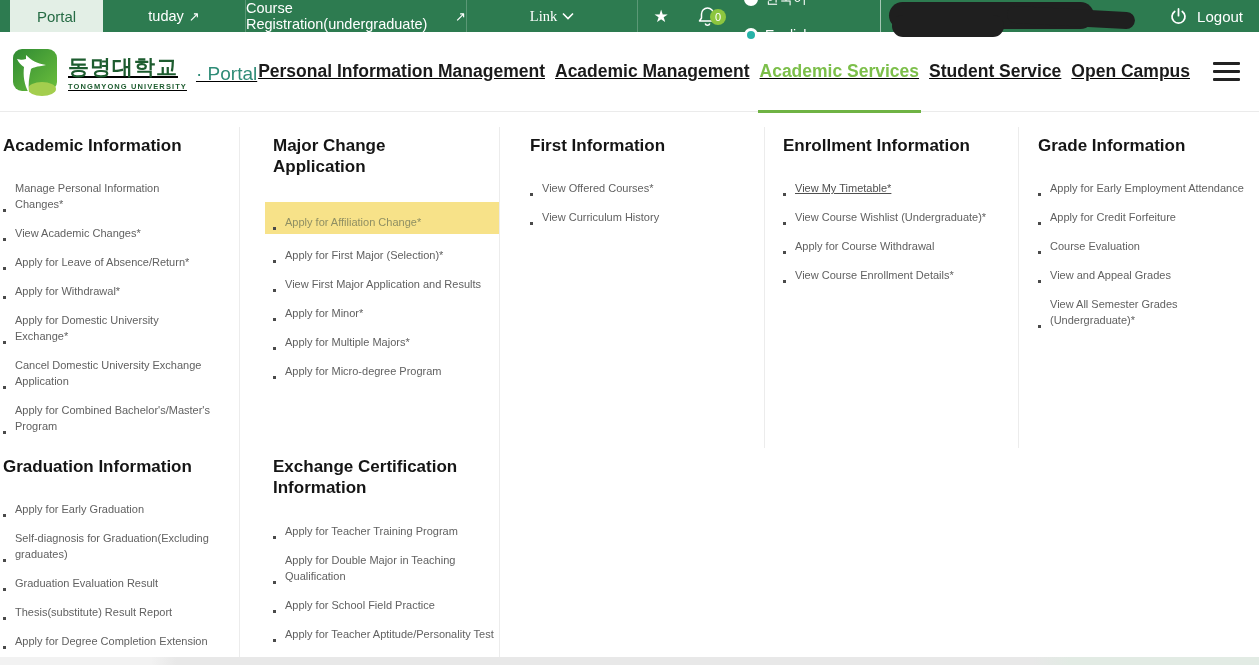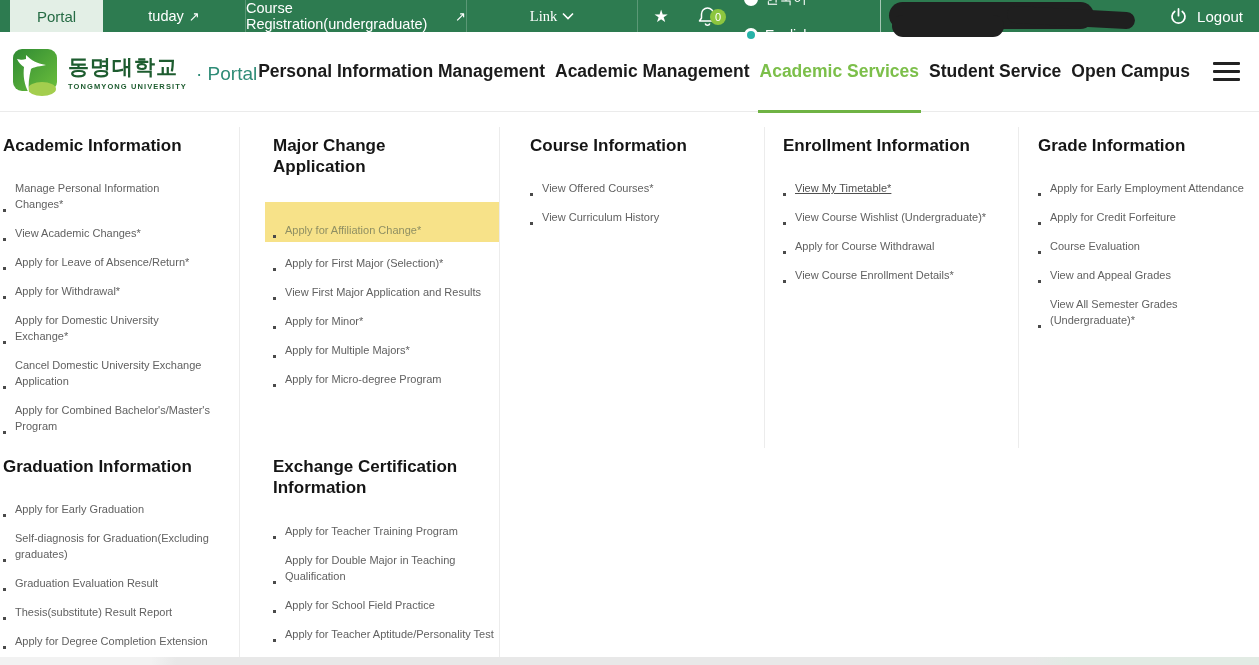--- a/index.html
+++ b/index.html
@@ -29,21 +29,21 @@
   .tb-flex { flex:1; }
   .tb-redacted { position:relative; width:250px; margin:0 0 0 8px; }
   .blob { position:absolute; background:#1f1f1f; }
   .b1 { left:0; top:2px; width:205px; height:27px; border-radius:14px; }
   .b2 { left:3px; top:15px; width:112px; height:22px; border-radius:11px; }
   .b3 { left:118px; top:9px; width:128px; height:17px; border-radius:9px; transform:rotate(3deg); }
   .tb-spacer2 { width:30px; }
   .tb-logout { display:flex; align-items:center; gap:9px; font-size:15px; margin-right:16px; cursor:pointer; }
 
   
-  .header { height:80px; display:flex; align-items:center; border-bottom:1px solid #ebebeb; background:#fff; }
+  .header { height:80px; display:flex; align-items:center; border-bottom:1px solid #ebebeb; background:#fff;text-decoration:underline; }
   .brand { display:flex; align-items:center; margin-left:12px; }
   .brand-text { margin-left:8px; }
   .brand-ko { font-size:21px; font-weight:bold; color:#1d5c2f; letter-spacing:1px; }
   .brand-en { font-size:7.5px; font-weight:bold; color:#1d5c2f; letter-spacing:1.1px; margin-top:1px; }
   .portal-suffix { margin-left:9px; font-size:19px; color:#2f8c77; align-self:flex-end; padding-bottom:12px; }
   .main-nav { margin-left:auto; display:flex; gap:10px; height:80px; }
   .nav-item { display:flex; align-items:center; font-size:17.5px; font-weight:600; color:#1b1b1b;
     position:relative; cursor:pointer; white-space:nowrap; }
   .nav-item.active { color:#7cbf4a; }
   .nav-item.active::after { content:""; position:absolute; left:-2px; right:-2px; bottom:-1px;
@@ -69,21 +69,21 @@
   .menu-col:nth-child(1) .menu-title { max-width:200px; }
   .menu-col:nth-child(2) .menu-title { max-width:200px; }
   .menu-item { display:flex; align-items:flex-end; margin-bottom:13px; cursor:pointer; color:#616161;
     font-size:11px; line-height:16px; }
   .bullet { width:3px; height:3px; background:#4a4a4a; margin:6px 9px 0 0; flex:none; }
   .menu-col:nth-child(1) .menu-item-label { max-width:195px; }
   .menu-col:nth-child(2) .menu-item-label { max-width:210px; }
   .menu-col:nth-child(3) .menu-item-label { max-width:200px; }
   .menu-col:nth-child(4) .menu-item-label { max-width:200px; }
   .menu-col:nth-child(5) .menu-item-label { max-width:195px; }
-  .menu-item.highlight { background:#f7e289; margin-left:-8px; padding:20px 36px 4px 8px; color:#8f8f63; }
+  .menu-item.highlight { background:#f7e289; margin-left:-8px; padding:12px 36px 4px 8px; color:#8f8f63; }
   .menu-item.underline .menu-item-label { text-decoration:underline; color:#4f4f4f; }
 
   
   .bottom-strip { position:fixed; left:0; bottom:0; width:1259px; height:8px;
     background:linear-gradient(90deg,#f2f2f2 0%,#f2f2f2 12%,#e8e8e8 14%,#e8e8e8 82%,#e2ebe4 85%,#e2ebe4 100%); }
 
   svg { display:block; }
 </style>
 </head>
 <body>
@@ -233,21 +233,21 @@
         <div class="menu-item">
           <span class="bullet"></span>
           <span class="menu-item-label">Apply for Multiple Majors*</span>
         </div>
         <div class="menu-item">
           <span class="bullet"></span>
           <span class="menu-item-label">Apply for Micro-degree Program</span>
         </div>
       </div>
       <div class="menu-col">
-        <div class="menu-title">Course Information</div>
+        <div class="menu-title">First Information</div>
         <div class="menu-item">
           <span class="bullet"></span>
           <span class="menu-item-label">View Offered Courses*</span>
         </div>
         <div class="menu-item">
           <span class="bullet"></span>
           <span class="menu-item-label">View Curriculum History</span>
         </div>
       </div>
       <div class="menu-col">

